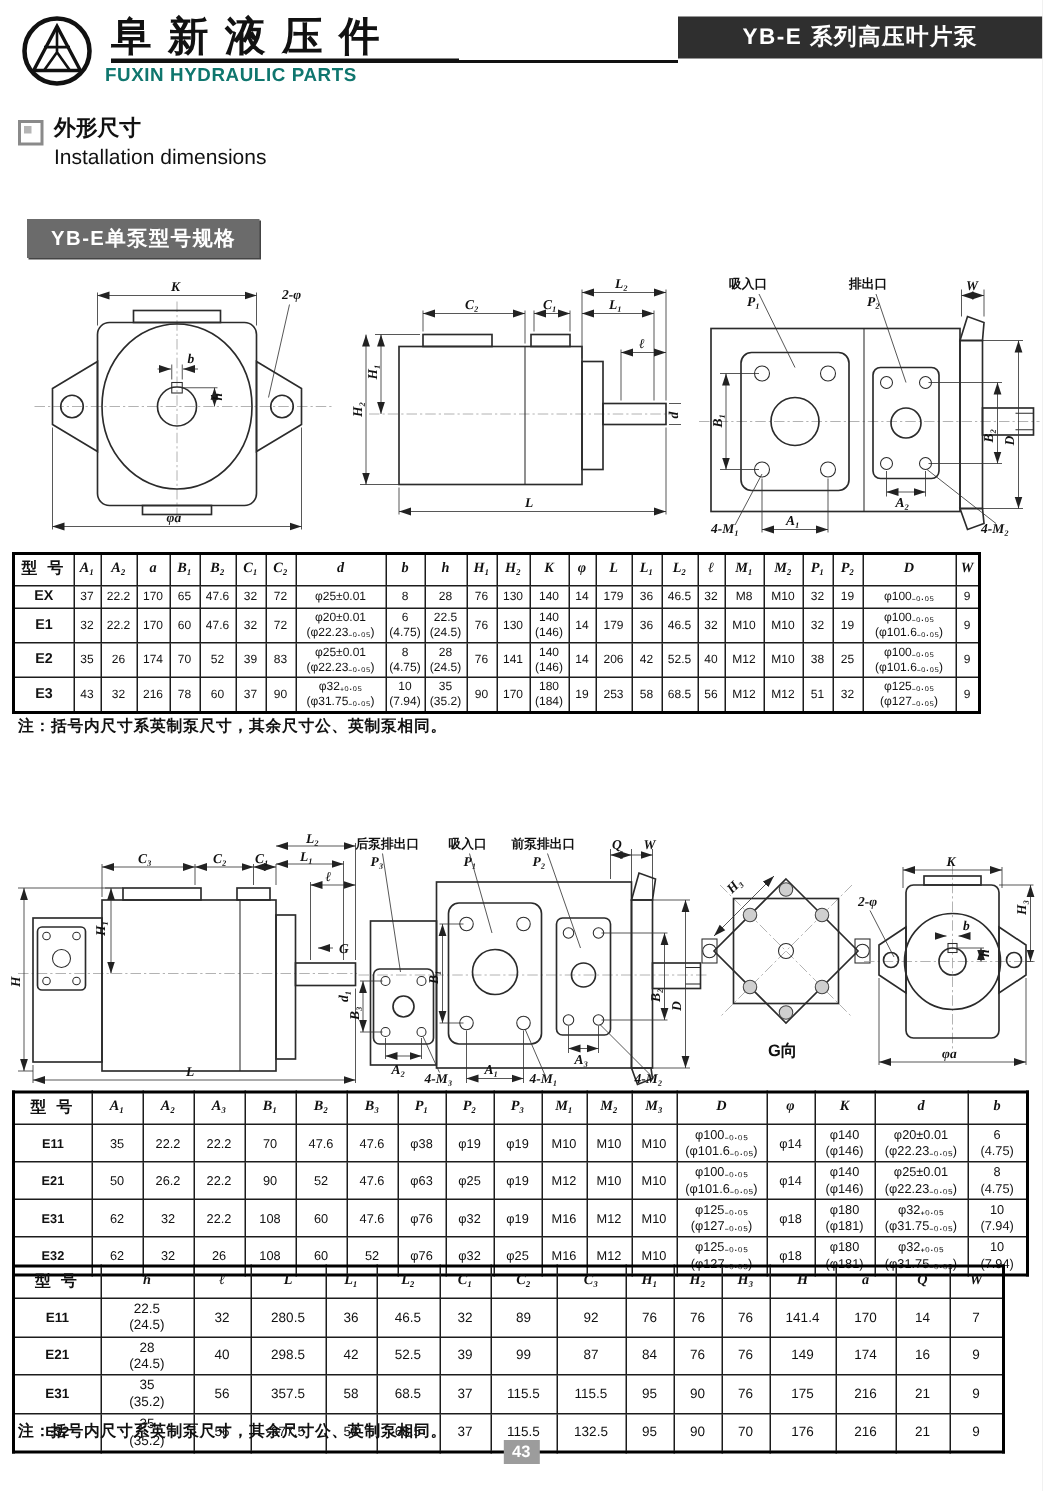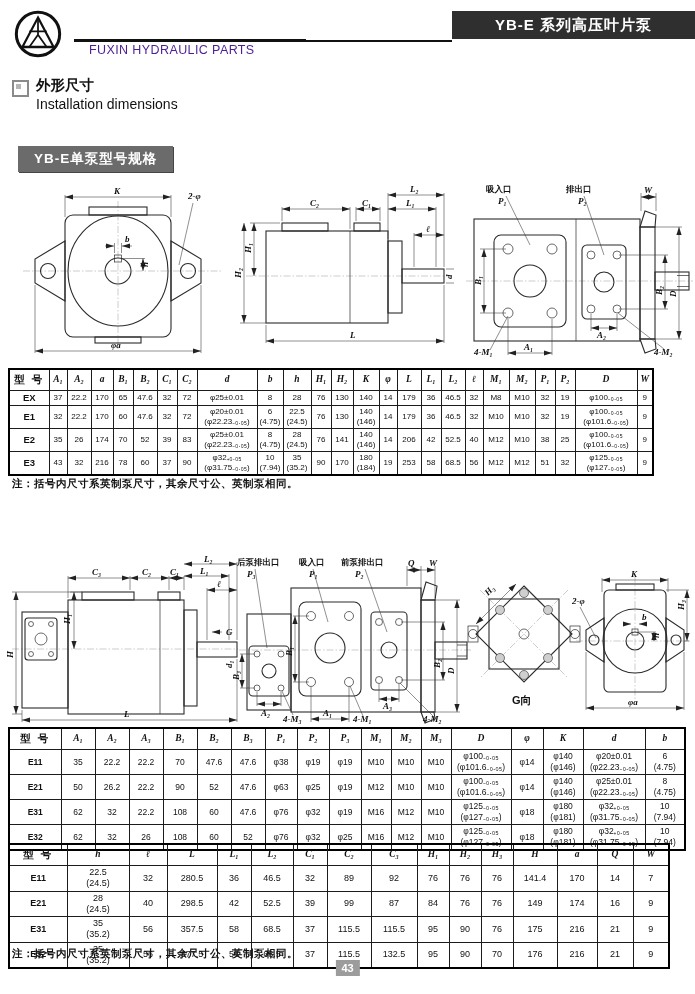--- a/index.html
+++ b/index.html
@@ -1,20 +1,20 @@
 <!DOCTYPE html>
 <html><head>
 <meta charset="utf-8">
 <style>
   html,body{margin:0;padding:0;background:#e8e8e8;font-family:"Liberation Sans",sans-serif;}
   #page{position:relative;width:695px;height:994px;background:#fff;margin:0 auto;overflow:hidden;color:#111;}
   
   .logo{position:absolute;left:12px;top:8px;width:52px;height:52px;}
   .co-cn{position:absolute;left:74px;top:6px;font-size:27px;font-weight:bold;letter-spacing:11px;color:#111;white-space:nowrap;}
-  .co-en{position:absolute;left:89px;top:43px;font-size:12.5px;font-weight:normal;letter-spacing:.4px;color:#4c1d95;}
+  .co-en{position:absolute;left:70px;top:43px;font-size:12.5px;font-weight:bold;letter-spacing:.4px;color:#0f766e;}
   .rule-thick{position:absolute;left:74px;top:39px;width:232px;height:3px;background:#111;}
   .rule-thin{position:absolute;left:306px;top:40px;width:146px;height:2px;background:#111;}
   .badge{position:absolute;left:452px;top:11px;width:243px;height:28px;background:#2f2f2f;color:#fff;
          font-size:15px;font-weight:bold;text-align:center;line-height:28px;letter-spacing:1px;}
   
   .sq{position:absolute;left:12px;top:80px;width:13px;height:13px;border:2px solid #8a8a8a;background:#fff;}
   .sq span{display:block;margin:2px;width:5px;height:5px;background:#b5b5b5;}
   .sec-cn{position:absolute;left:36px;top:76px;font-size:14.5px;font-weight:600;}
   .sec-en{position:absolute;left:36px;top:96px;font-size:14px;}
   .graylabel{position:absolute;left:18px;background:#6b6b6b;color:#fff;font-size:13.5px;font-weight:bold;
@@ -58,20 +58,21 @@
   </defs>
 </svg>
 
 <div id="page">
 
   <svg class="logo" viewBox="0 0 60 60">
     <circle cx="30" cy="30" r="25" fill="none" stroke="#111" stroke-width="3.5"></circle>
     <polygon points="30,11 48,45 12,45" fill="none" stroke="#111" stroke-width="2.6"></polygon>
     <path d="M30,11 L30,31 M30,31 L20,45 M30,31 L40,45 M20,27 L40,27" stroke="#111" stroke-width="2" fill="none"></path>
   </svg>
+  <div class="co-cn">阜新液压件</div>
   <div class="rule-thick"></div>
   <div class="rule-thin"></div>
   <div class="co-en">FUXIN HYDRAULIC PARTS</div>
   <div class="badge">YB-E 系列高压叶片泵</div>
 
   <div class="sq">
       <span></span>
     </div>
   <div class="sec-cn">外形尺寸</div>
   <div class="sec-en">Installation dimensions</div>

